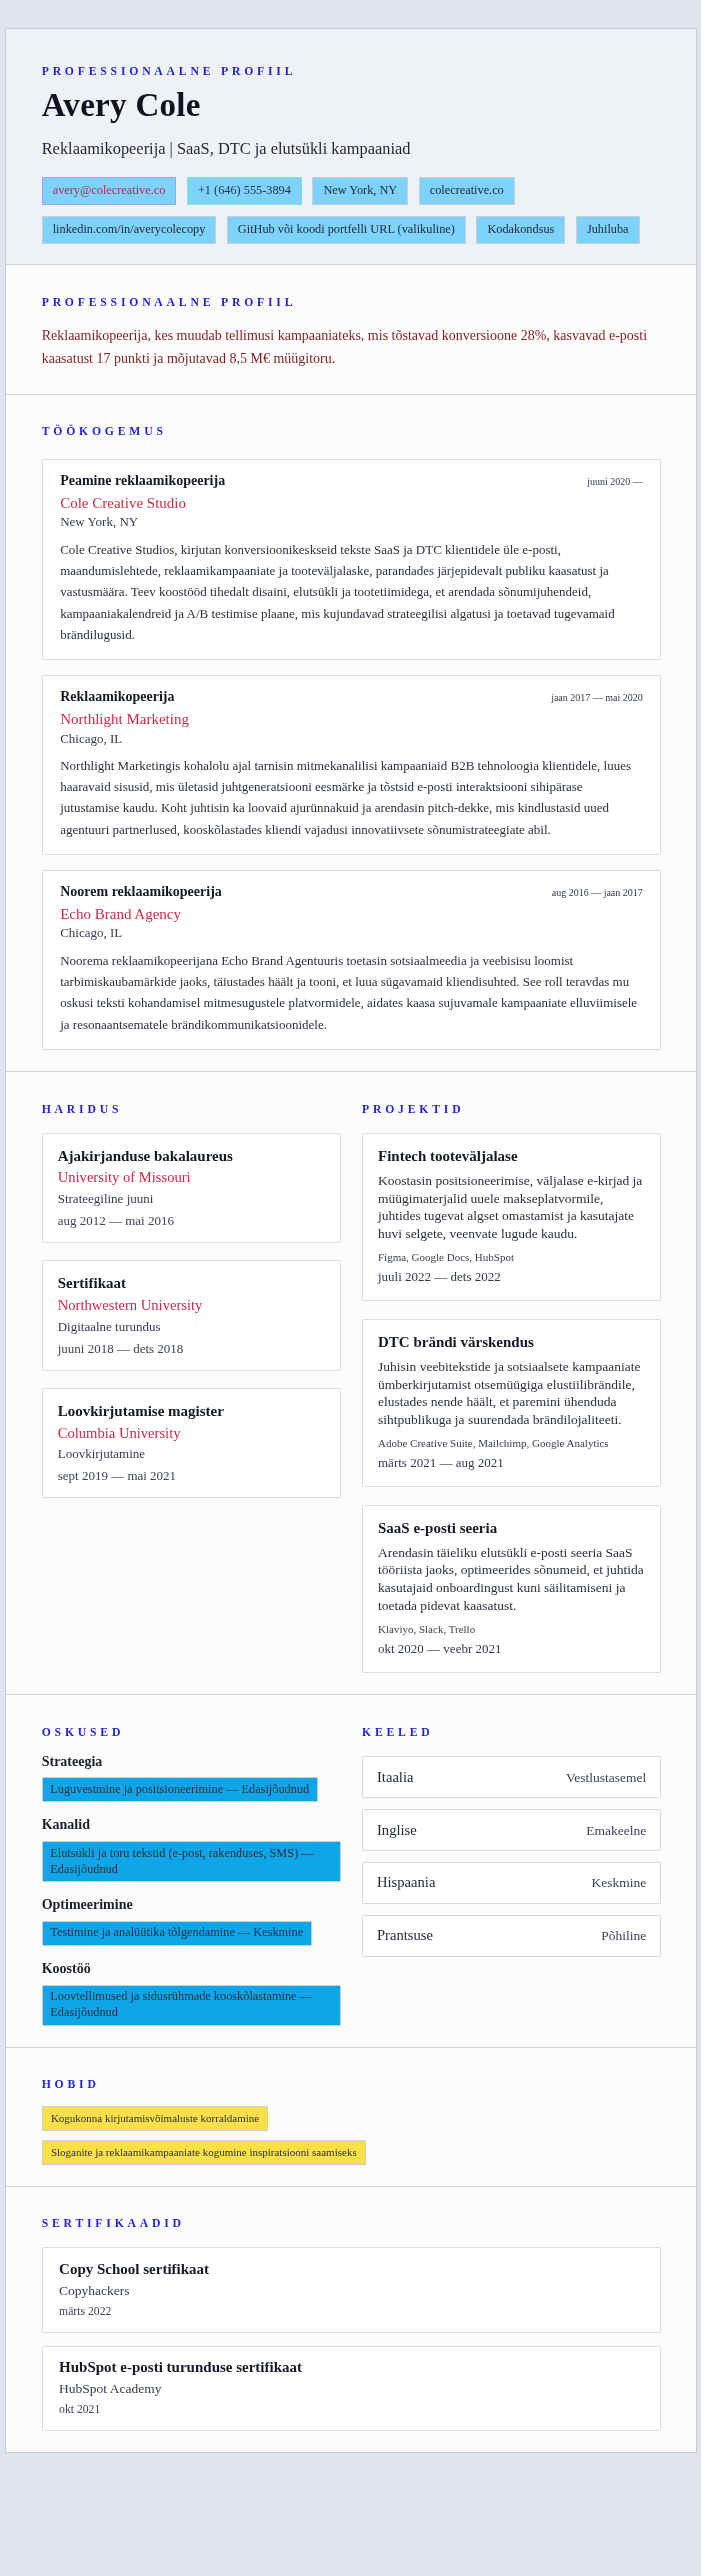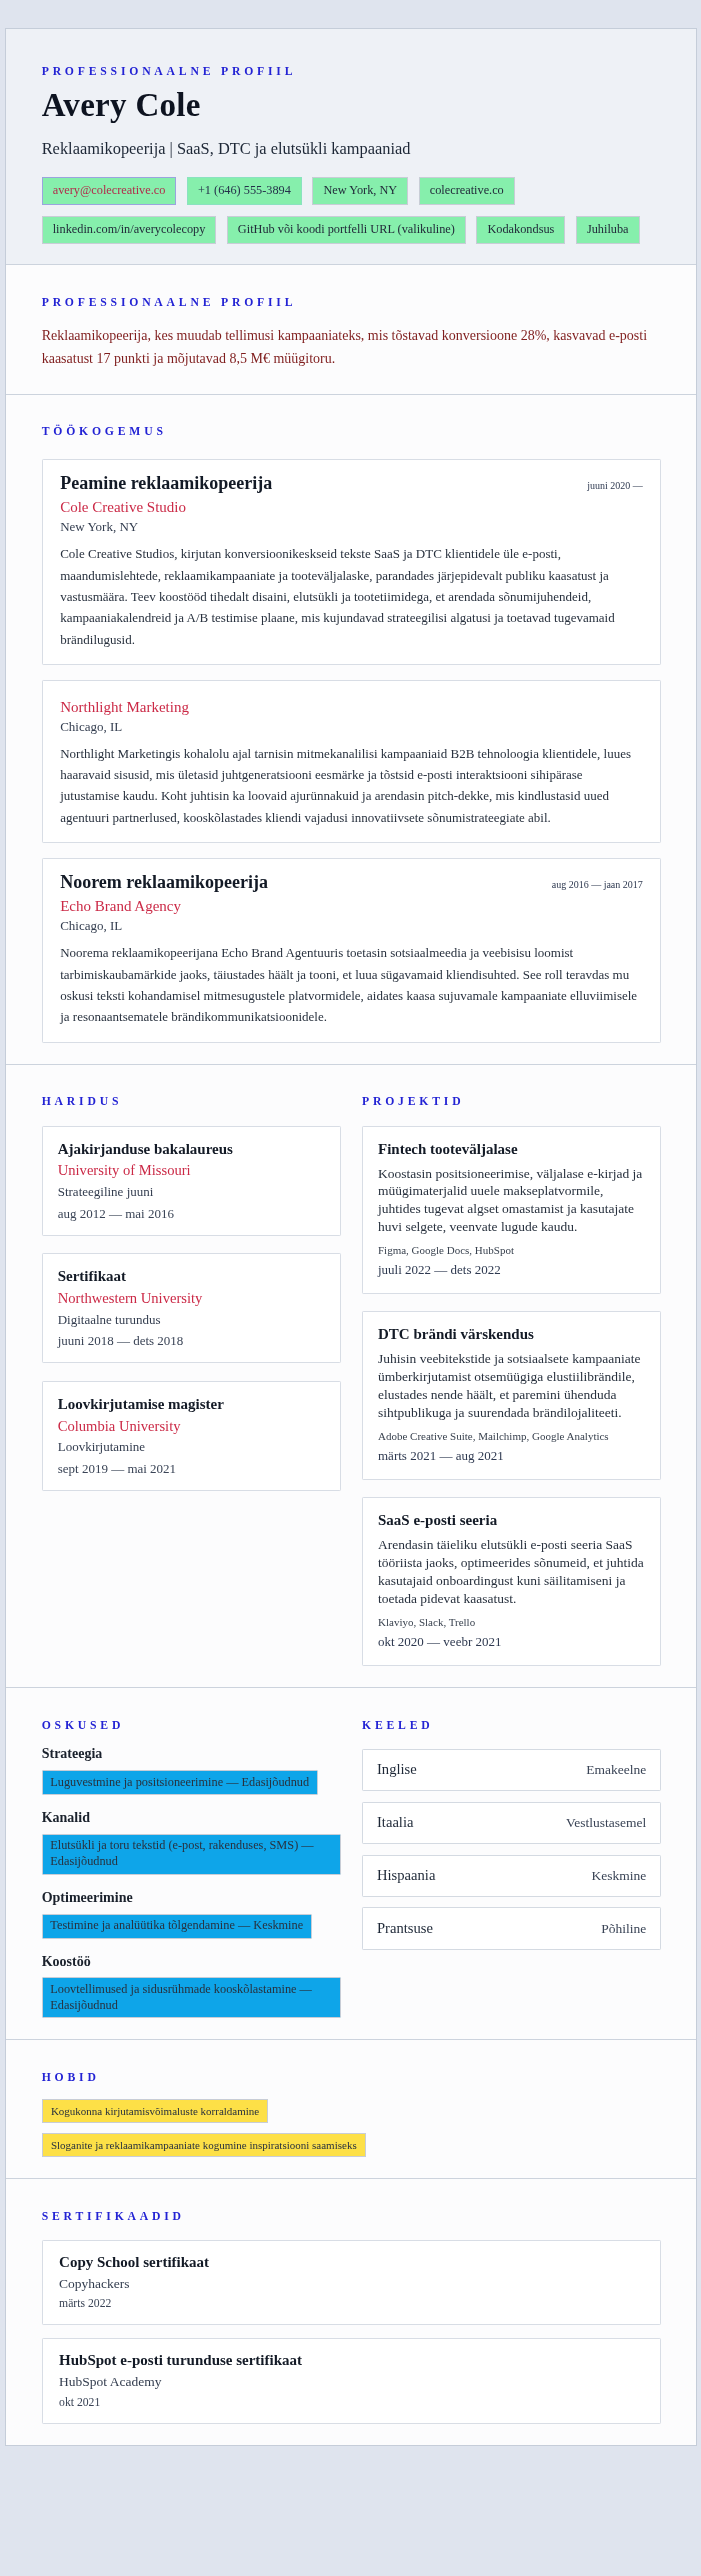--- a/index.html
+++ b/index.html
@@ -31,21 +31,21 @@
     margin:9.4px 0 0 0;
     font-size:33px; line-height:1.15;
     color:#0d1320; letter-spacing:0.3px;
   }
   .tagline {
     margin-top:14px;
     font-size:16.4px; color:#1d2736;
   }
   .chips { margin-top:17.5px; display:flex; flex-wrap:wrap; gap:10.5px 10.5px; }
   .chip {
-    background:#86efac;
+    background:#7dd3fc;
     border:0.6px solid #c8cdd6;
     padding:5.8px 10px;
     font-size:12.3px; color:#222b3a;
     white-space:nowrap;
   }
   .chip.email { border-color:#9aa4de; color:#b22b4b; }
   .chip.phone { border-color:#8ae2c0; color:#24314a; }
   
   .section {
     background:#fcfcfd;
@@ -62,21 +62,21 @@
   }
   
   .card {
     background:#ffffff;
     border:0.6px solid #d8dde5;
     border-radius:1.2px;
   }
   .job-card { margin-top:15px; padding:13px 17.5px 14px 17.5px; }
   .job-card:first-of-type { margin-top:21px; }
   .job-head { display:flex; justify-content:space-between; align-items:baseline; }
-  .job-title { margin:0; font-size:18px; font-weight:bold; color:#131a26; line-height:1.2; }
+  .job-title { margin:0; font-size:14px; font-weight:bold; color:#131a26; line-height:1.2; }
   .job-dates { font-size:10px; color:#2e3950; white-space:nowrap; padding-left:11.7px; }
   .company { margin-top:4.7px; font-size:15px; color:#cb2946; }
   .location { margin-top:2.9px; font-size:13px; color:#333d4f; }
   .job-desc { margin:8.2px 0 0 0; font-size:13px; line-height:1.64; color:#28313e; }
   
   .edu-card { margin-top:17.5px; padding:13px 15px 13px 15px; }
   .edu-degree { margin:0; font-size:15px; font-weight:bold; color:#131a26; line-height:1.2; }
   .edu-school { margin-top:4.7px; font-size:14.6px; color:#cb2946; }
   .edu-field { margin-top:4.7px; font-size:13px; color:#333d4f; }
   .edu-dates { margin-top:5.8px; font-size:13px; color:#3a4456; }
@@ -151,20 +151,24 @@
       <div class="job-head">
         <h3 class="job-title">Peamine reklaamikopeerija</h3>
         <div class="job-dates">juuni 2020 —</div>
       </div>
       <div class="company">Cole Creative Studio</div>
       <div class="location">New York, NY</div>
       <p class="job-desc">Cole Creative Studios, kirjutan konversioonikeskseid tekste SaaS ja DTC klientidele üle e-posti, maandumislehtede, reklaamikampaaniate ja tooteväljalaske, parandades järjepidevalt publiku kaasatust ja vastusmäära. Teev koostööd tihedalt disaini, elutsükli ja tootetiimidega, et arendada sõnumijuhendeid, kampaaniakalendreid ja A/B testimise plaane, mis kujundavad strateegilisi algatusi ja toetavad tugevamaid brändilugusid.</p>
     </article>
 
     <article class="card job-card">
+      <div class="job-head">
+        <h3 class="job-title">Reklaamikopeerija</h3>
+        <div class="job-dates">jaan 2017 — mai 2020</div>
+      </div>
       <div class="company">Northlight Marketing</div>
       <div class="location">Chicago, IL</div>
       <p class="job-desc">Northlight Marketingis kohalolu ajal tarnisin mitmekanalilisi kampaaniaid B2B tehnoloogia klientidele, luues haaravaid sisusid, mis ületasid juhtgeneratsiooni eesmärke ja tõstsid e-posti interaktsiooni sihipärase jutustamise kaudu. Koht juhtisin ka loovaid ajurünnakuid ja arendasin pitch-dekke, mis kindlustasid uued agentuuri partnerlused, kooskõlastades kliendi vajadusi innovatiivsete sõnumistrateegiate abil.</p>
     </article>
 
     <article class="card job-card">
       <div class="job-head">
         <h3 class="job-title">Noorem reklaamikopeerija</h3>
         <div class="job-dates">aug 2016 — jaan 2017</div>
       </div>
@@ -245,26 +249,26 @@
       <div class="skill-group">
         <div class="skill-group-title">Koostöö</div>
         <span class="skill-chip">Loovtellimused ja sidusrühmade kooskõlastamine — Edasijõudnud</span>
       </div>
     </div>
 
     <div class="col">
       <h2 class="sec-heading">KEELED</h2>
 
       <div class="lang-row">
+        <span class="lang-name">Itaalia</span>
+        <span class="lang-level">Vestlustasemel</span>
+      </div>
+      <div class="lang-row">
         <span class="lang-name">Inglise</span>
         <span class="lang-level">Emakeelne</span>
-      </div>
-      <div class="lang-row">
-        <span class="lang-name">Itaalia</span>
-        <span class="lang-level">Vestlustasemel</span>
       </div>
       <div class="lang-row">
         <span class="lang-name">Hispaania</span>
         <span class="lang-level">Keskmine</span>
       </div>
       <div class="lang-row">
         <span class="lang-name">Prantsuse</span>
         <span class="lang-level">Põhiline</span>
       </div>
     </div>

